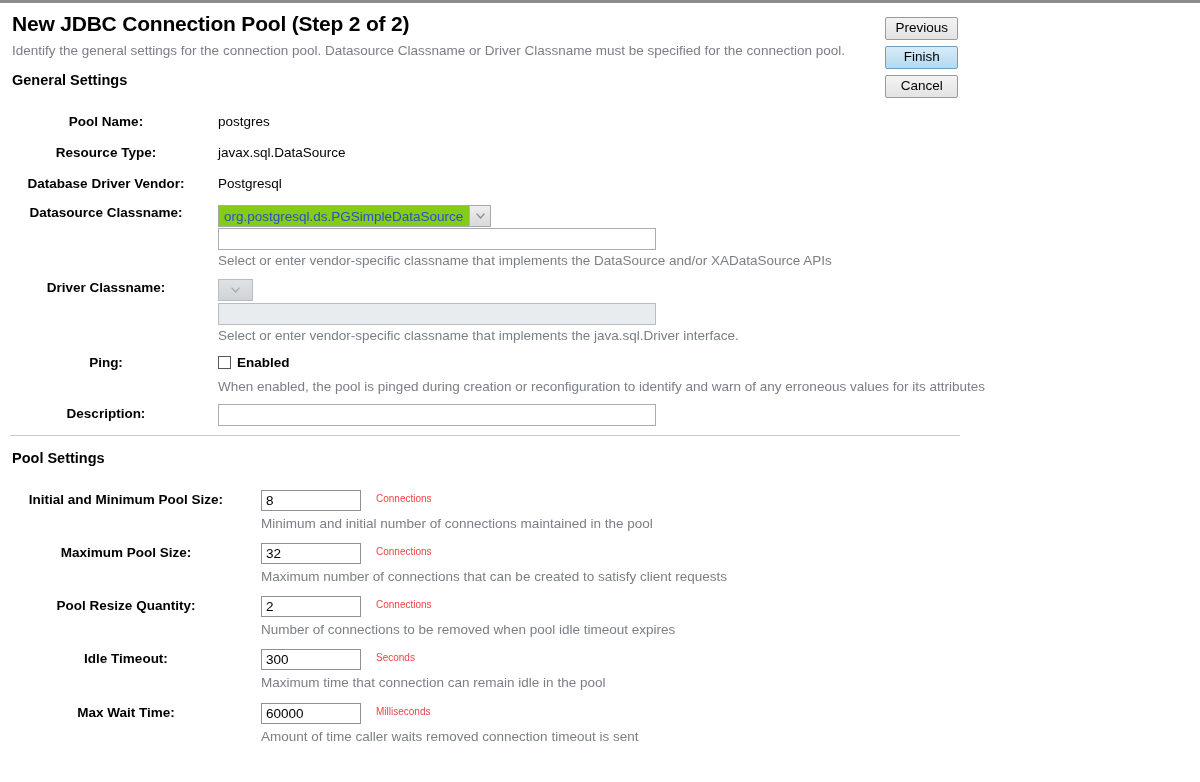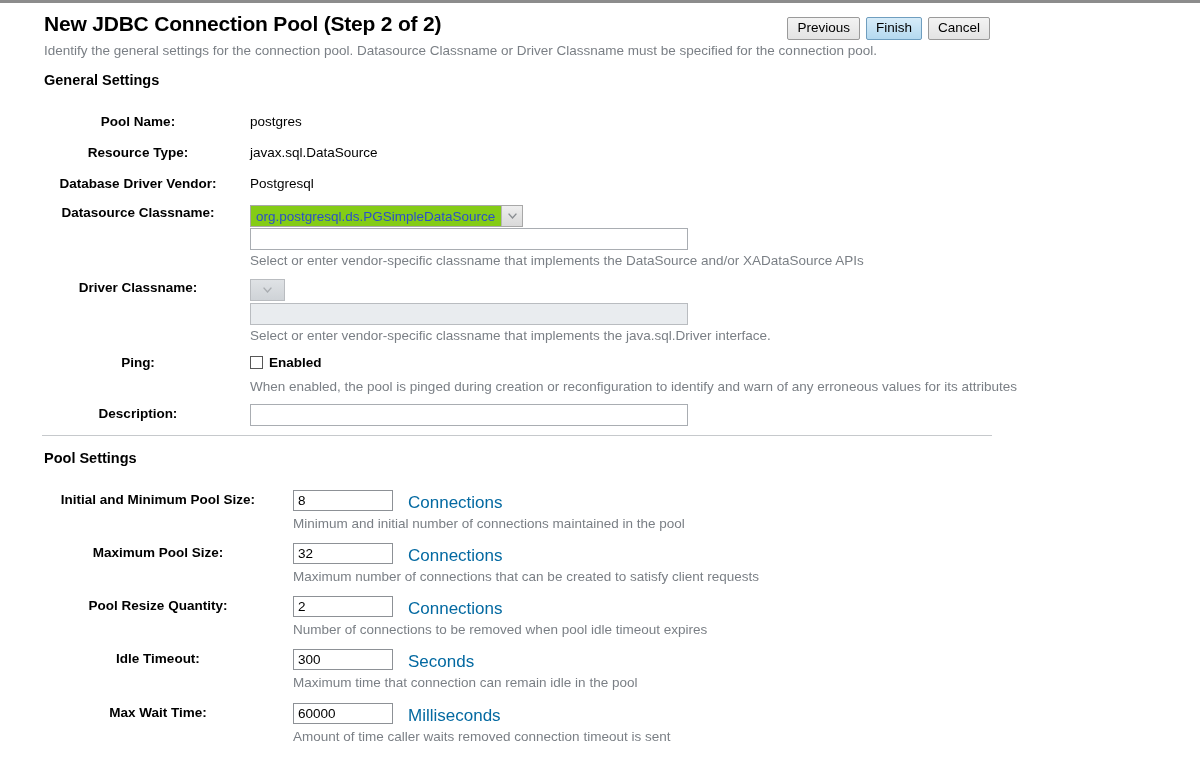--- a/index.html
+++ b/index.html
@@ -20,21 +20,20 @@
     position: absolute;
     top: 0; left: 0;
     width: 1200px;
     height: 3px;
     background: #8c8c8c;
   }
   .page {
     position: absolute;
     top: 3px; left: 0;
     width: 970px;
-    padding-left: 32px;
   }
 
   
   .header {
     position: relative;
     padding: 9px 12px 0 12px;
   }
   .page-title {
     font-size: 21px;
     font-weight: bold;
@@ -46,20 +45,21 @@
     font-size: 13.5px;
     color: #7a7f85;
     margin: 7px 0 0 0;
   }
   .btn-bar {
     position: absolute;
     top: 14px;
     right: 12px;
     display: flex;
     gap: 6px;
+    flex-direction: column;
   }
   .btn {
     font-family: "Liberation Sans", sans-serif;
     font-size: 13.5px;
     color: #000;
     background: linear-gradient(to bottom, #f3f3f3 0%, #e3e3e3 100%);
     border: 1px solid #9a9a9a;
     border-radius: 2px;
     padding: 2px 9px 3px 9px;
     line-height: 16px;
@@ -186,22 +186,22 @@
     border: 1px solid #8d9196;
     background: #ffffff;
     font-family: "Liberation Sans", sans-serif;
     font-size: 13.5px;
     color: #000;
     padding: 0 4px;
     outline: none;
   }
   .unit {
     position: absolute;
-    font-size: 17px;
-    color: #0369a1;
+    font-size: 10px;
+    color: #ef4444;
     white-space: nowrap;
   }
   .cbwrap {
     position: absolute;
     display: flex;
     align-items: center;
     gap: 6px;
   }
   .cbox {
     width: 13px;

